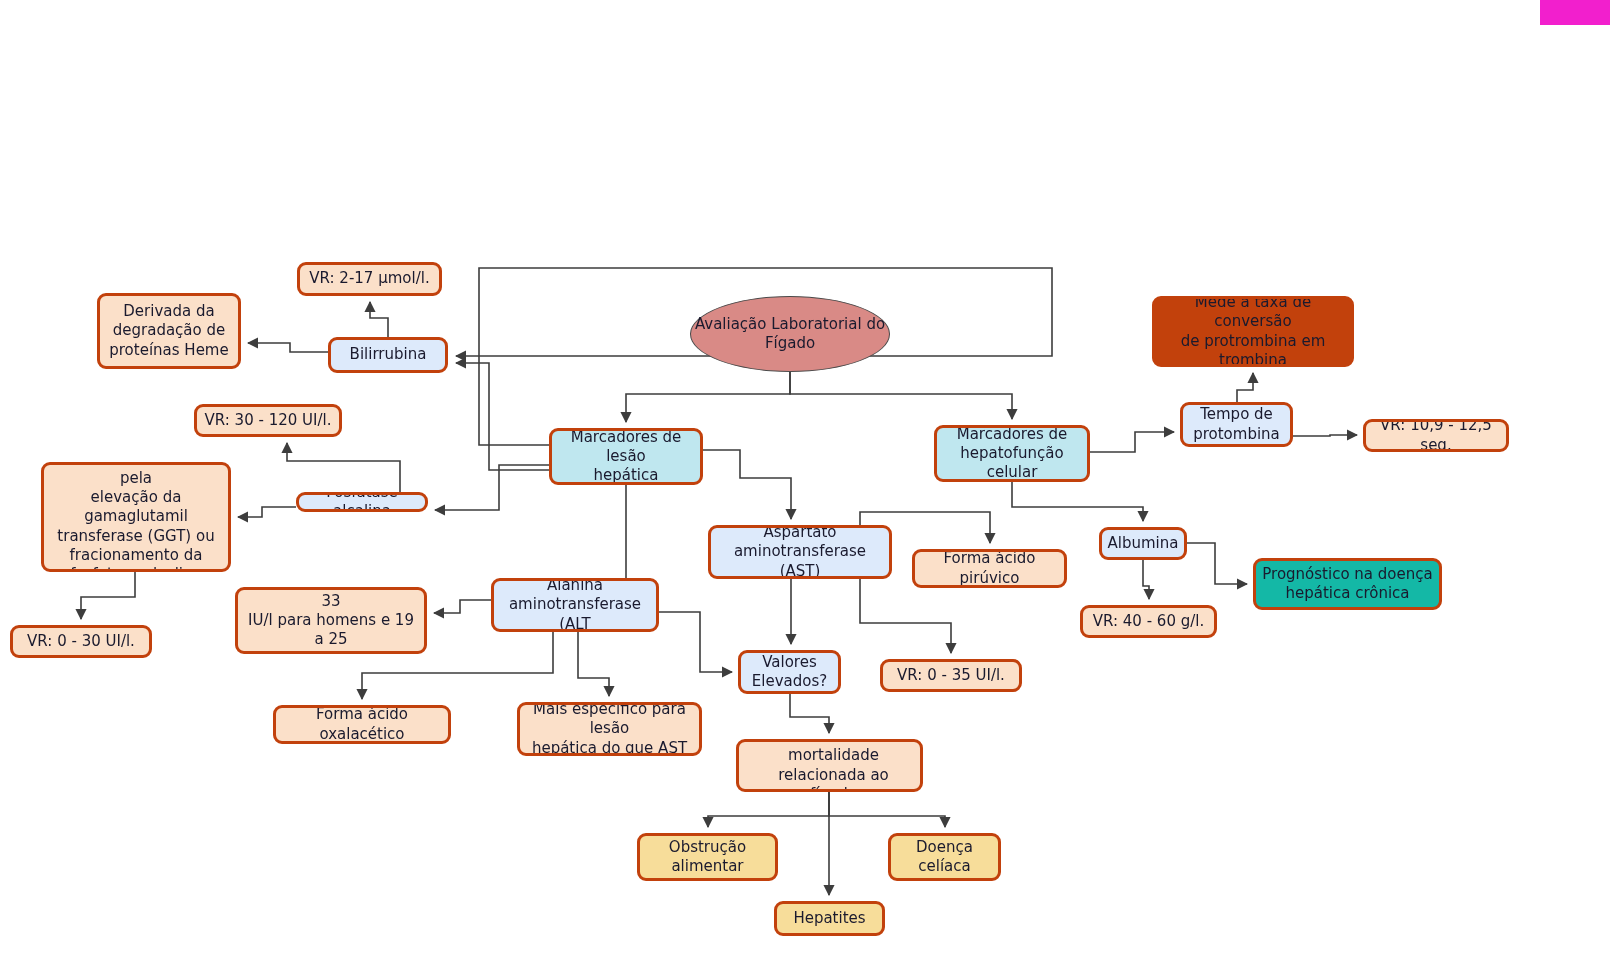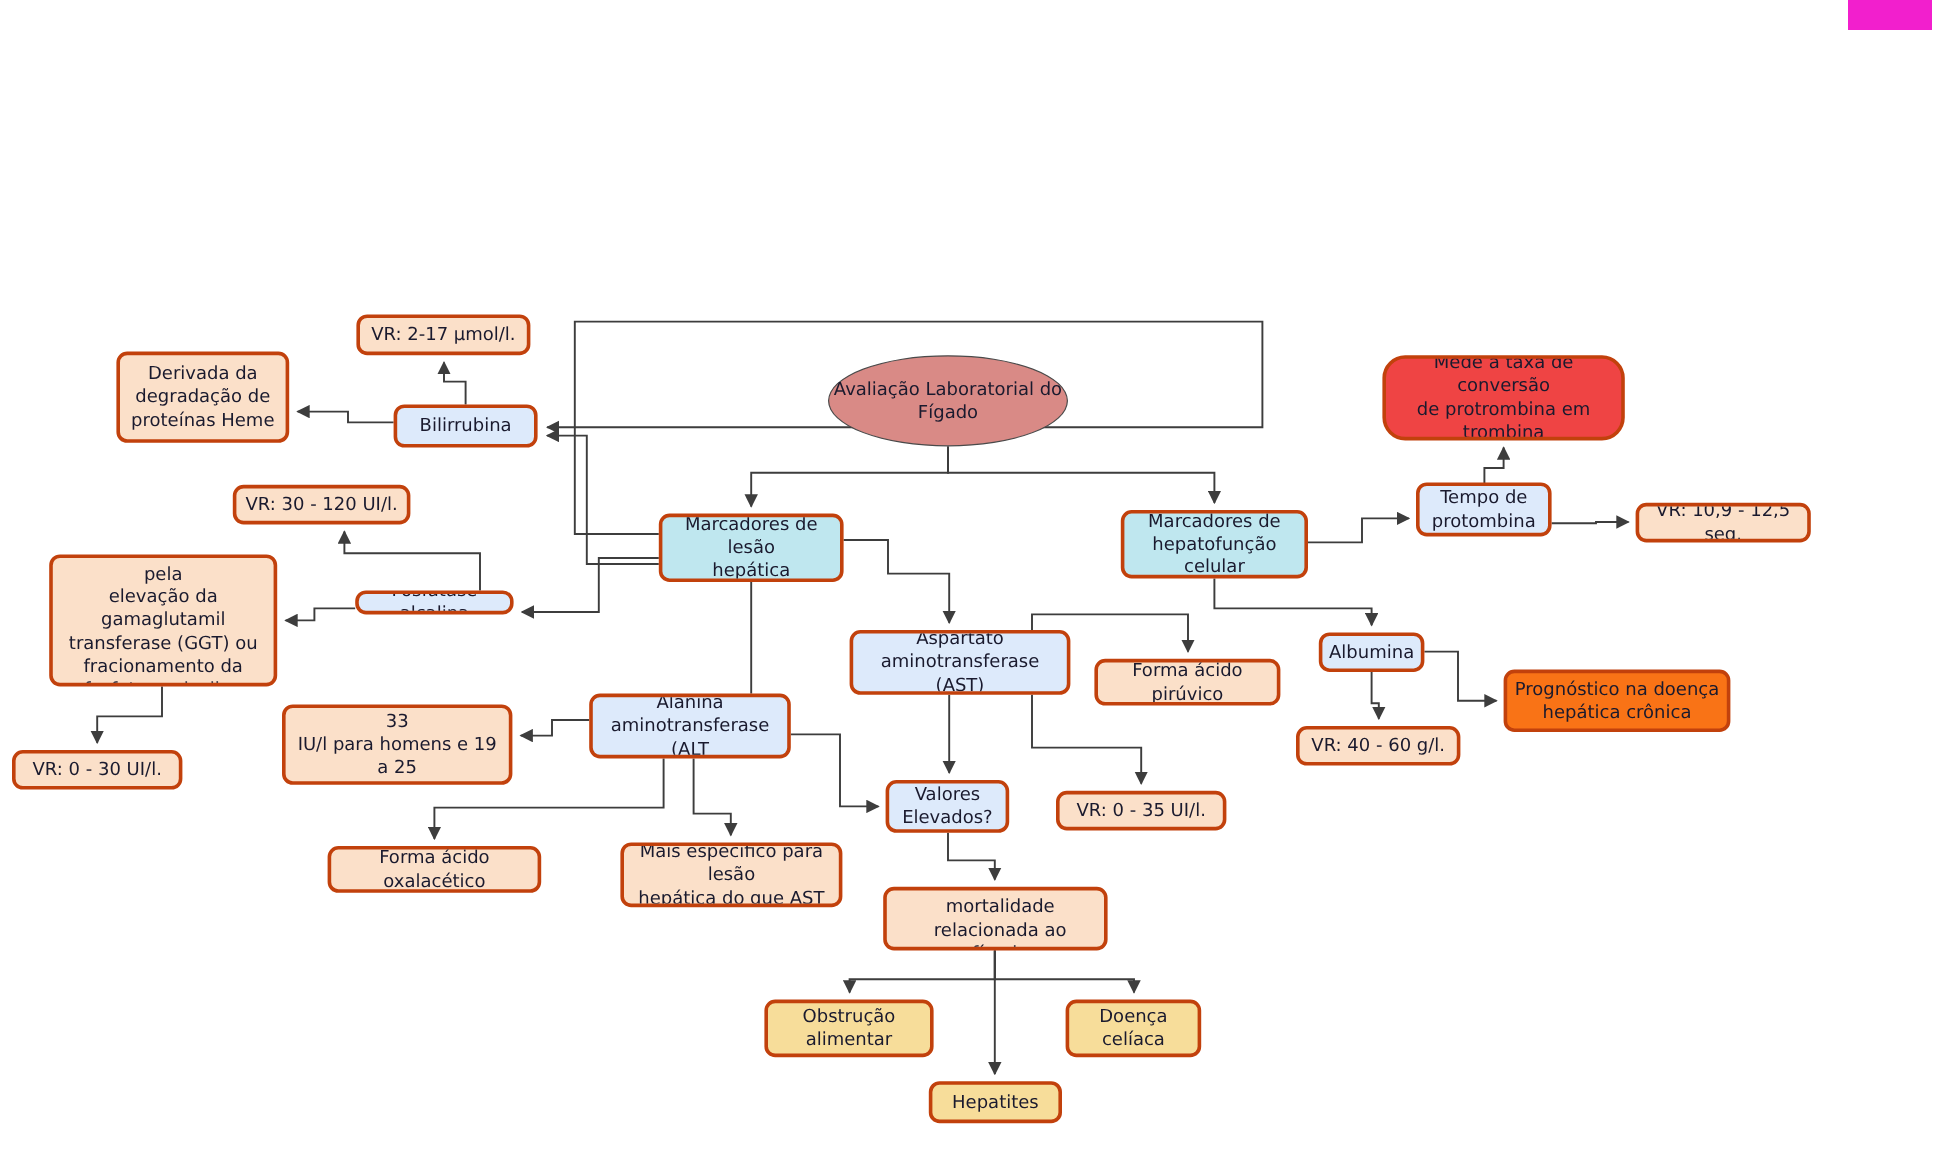--- a/index.html
+++ b/index.html
@@ -134,25 +134,25 @@
 fosfatase alcalina</div>
       <div class="node" style="left: 10px; top: 625px; width: 142px; height: 33px; background: rgb(251, 224, 201);">VR: 0 - 30 UI/l.</div>
       <div class="node" style="left: 235px; top: 587px; width: 192px; height: 67px; background: rgb(251, 224, 201);">Valores normais: 29 a 33
 IU/l para homens e 19 a 25
 IU/l para mulheres</div>
       <div class="node" style="left: 273px; top: 705px; width: 178px; height: 39px; background: rgb(251, 224, 201);">Forma ácido oxalacético</div>
       <div class="node" style="left: 517px; top: 702px; width: 185px; height: 54px; background: rgb(251, 224, 201);">Mais específico para lesão
 hepática do que AST</div>
       <div class="node" style="left: 912px; top: 549px; width: 155px; height: 39px; background: rgb(251, 224, 201);">Forma ácido pirúvico</div>
       <div class="node" style="left: 880px; top: 659px; width: 142px; height: 33px; background: rgb(251, 224, 201);">VR: 0 - 35 UI/l.</div>
-      <div class="node" style="left: 1152px; top: 296px; width: 202px; height: 71px; background: #ef4444; border-radius: 19px;">Mede a taxa de conversão
+      <div class="node" style="left: 1152px; top: 296px; width: 202px; height: 71px; background: #c2410c;">Mede a taxa de conversão
 de protrombina em
 trombina</div>
       <div class="node" style="left: 1363px; top: 419px; width: 146px; height: 33px; background: rgb(251, 224, 201);">VR: 10,9 - 12,5 seg.</div>
-      <div class="node" style="left: 1253px; top: 558px; width: 189px; height: 52px; background: #f97316;">Prognóstico na doença
+      <div class="node" style="left: 1253px; top: 558px; width: 189px; height: 52px; background: #14b8a6;">Prognóstico na doença
 hepática crônica</div>
       <div class="node" style="left: 1080px; top: 605px; width: 137px; height: 33px; background: rgb(251, 224, 201);">VR: 40 - 60 g/l.</div>
       <div class="node" style="left: 736px; top: 739px; width: 187px; height: 53px; background: rgb(251, 224, 201); padding-left: 14px;">Aumento da mortalidade
 relacionada ao fígado</div>
       <div class="node" style="left: 637px; top: 833px; width: 141px; height: 48px; background: rgb(247, 221, 154);">Obstrução
 alimentar</div>
       <div class="node" style="left: 888px; top: 833px; width: 113px; height: 48px; background: rgb(247, 221, 154);">Doença
 celíaca</div>
       <div class="node" style="left: 774px; top: 901px; width: 111px; height: 35px; background: rgb(247, 221, 154);">Hepatites</div>
     </div>

